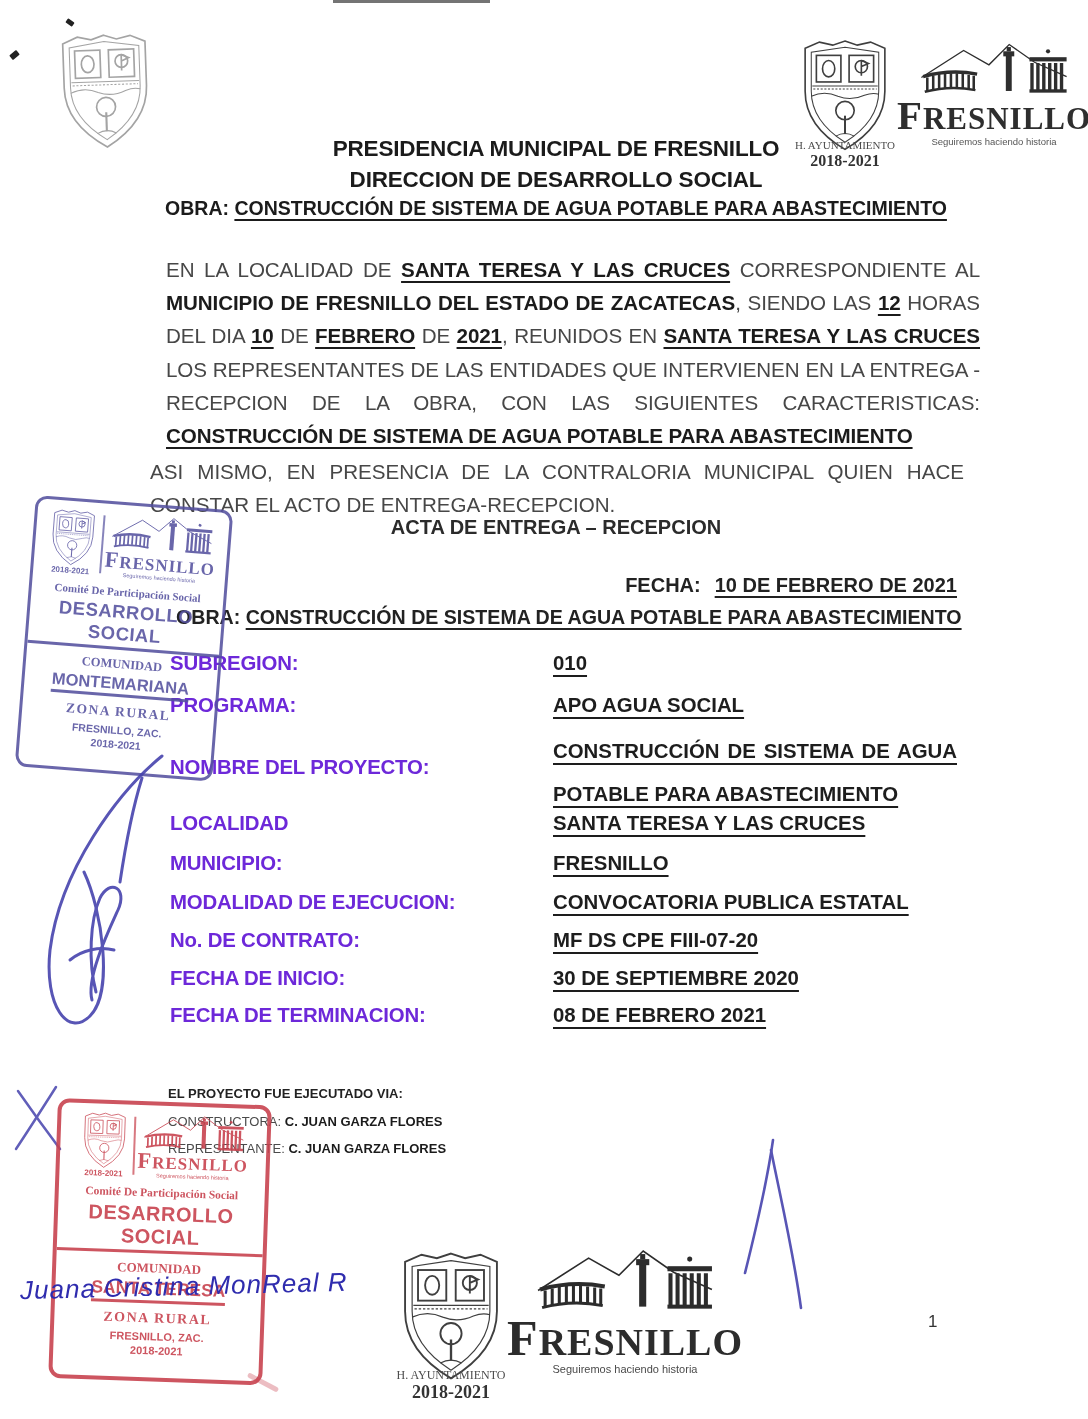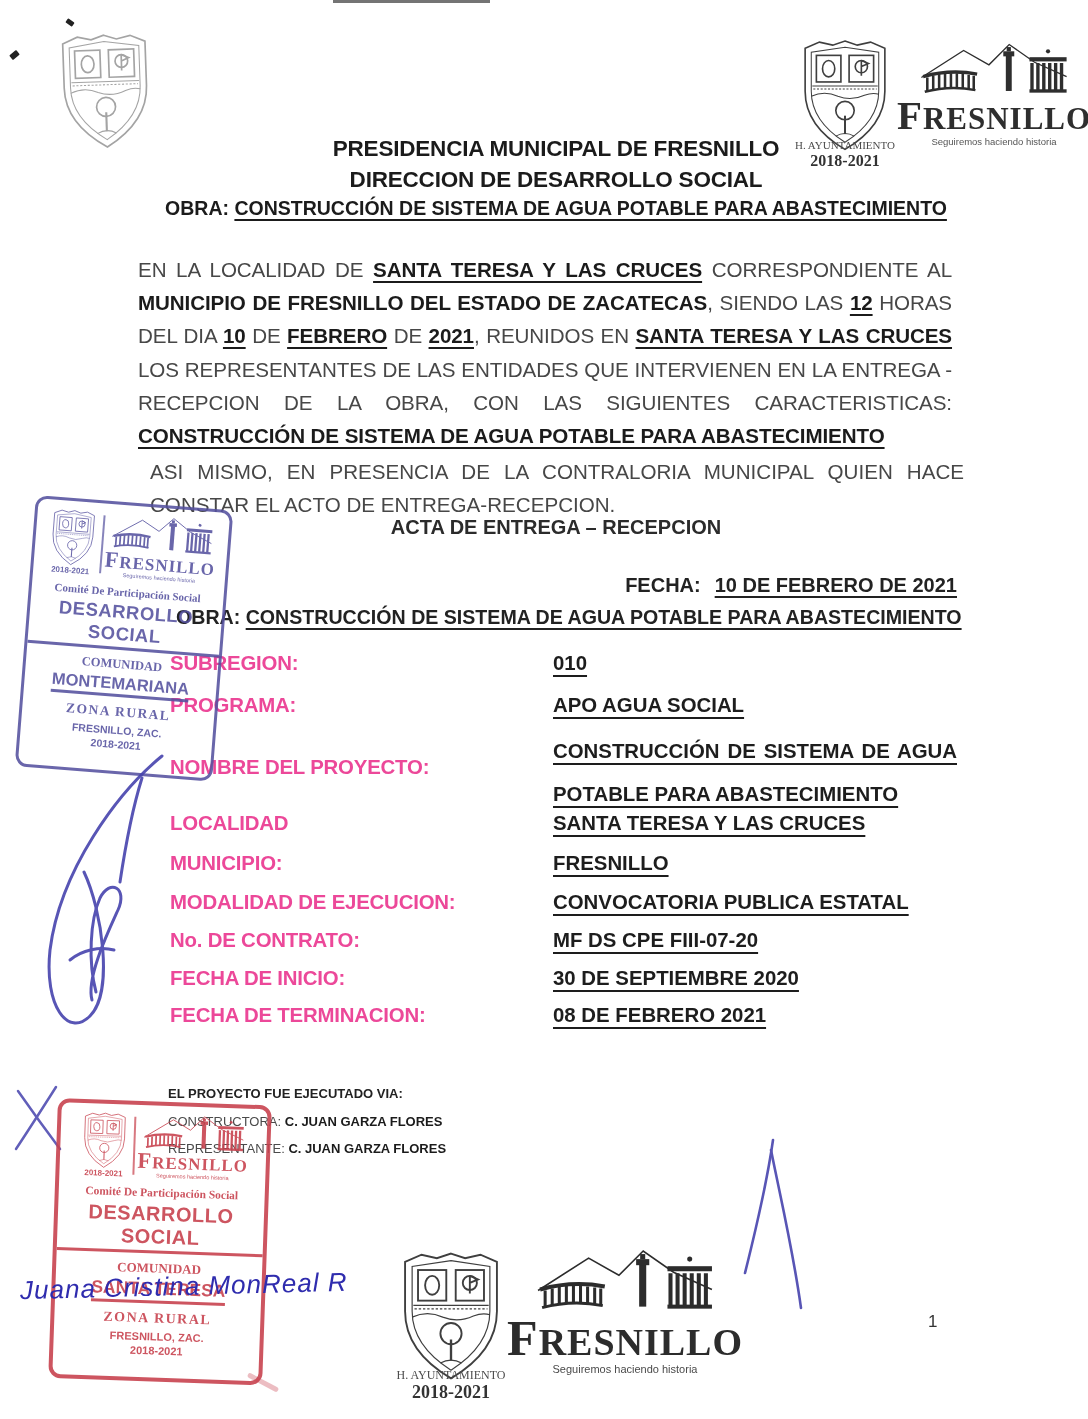--- a/index.html
+++ b/index.html
@@ -32,30 +32,30 @@
   #ay-bc2{left:375px;top:1382px;width:152px;font-size:18px;}
   #fres-bc{left:534px;top:1248px;width:182px;color:#2c2c2c;}
   #fres-bc .fres-name{font-size:38px;}
   #fres-bc .fres-tag{font-size:11px;color:#4a4a4a;}
   
   #doc-head{left:150px;top:133px;width:812px;text-align:center;}
   .h1{font-size:22.5px;font-weight:bold;letter-spacing:-.2px;line-height:31px;color:#1b1b1b;}
   .h2{font-size:19.5px;font-weight:bold;margin-top:2px;color:#1b1b1b;}
   .u{text-decoration:underline;text-decoration-thickness:2px;text-underline-offset:4px;}
   .b{font-weight:bold;color:#1b1b1b;}
-  #para1{left:138px;top:253px;width:814px;font-size:20.6px;line-height:33.2px;
+  #para1{left:166px;top:253px;width:814px;font-size:20.6px;line-height:33.2px;
          text-align:justify;color:#474747;letter-spacing:-.1px;}
   #para2{left:150px;top:455px;width:814px;font-size:20.6px;line-height:33.2px;
          text-align:justify;color:#474747;}
   #acta-title{left:150px;top:516px;width:812px;text-align:center;font-size:20px;font-weight:bold;color:#2b2b2b;}
   #fecha-line{left:150px;top:574px;width:807px;text-align:right;font-size:20px;font-weight:bold;color:#222;}
   #fecha-line .val{margin-left:14px;}
   #obra-line{left:176px;top:606px;width:800px;font-size:19.6px;font-weight:bold;color:#222;}
   .frow{position:absolute;left:170px;width:790px;font-size:20.4px;}
-  .frow .lab{position:absolute;left:0;top:0;font-weight:bold;color:#ec4899;letter-spacing:-.2px;}
+  .frow .lab{position:absolute;left:0;top:0;font-weight:bold;color:#6d28d9;letter-spacing:-.2px;}
   .frow .val{position:absolute;left:383px;top:0;font-weight:bold;color:#1d1d1d;
              text-decoration:underline;text-decoration-thickness:2px;text-underline-offset:5px;}
   #row-nombre .val{width:404px;text-align:justify;line-height:42.5px;}
   #row-nombre .lab{top:26px;}
   #exec-block{left:168px;top:1080px;width:640px;font-size:13px;line-height:27.5px;}
   #exec-block .l1{font-weight:bold;color:#222;}
   #exec-block .reg{color:#4a4a4a;}
   #page-num{left:928px;top:1312px;font-size:17px;color:#333;}
   
   .stamp{position:absolute;border-radius:12px;text-align:center;}

